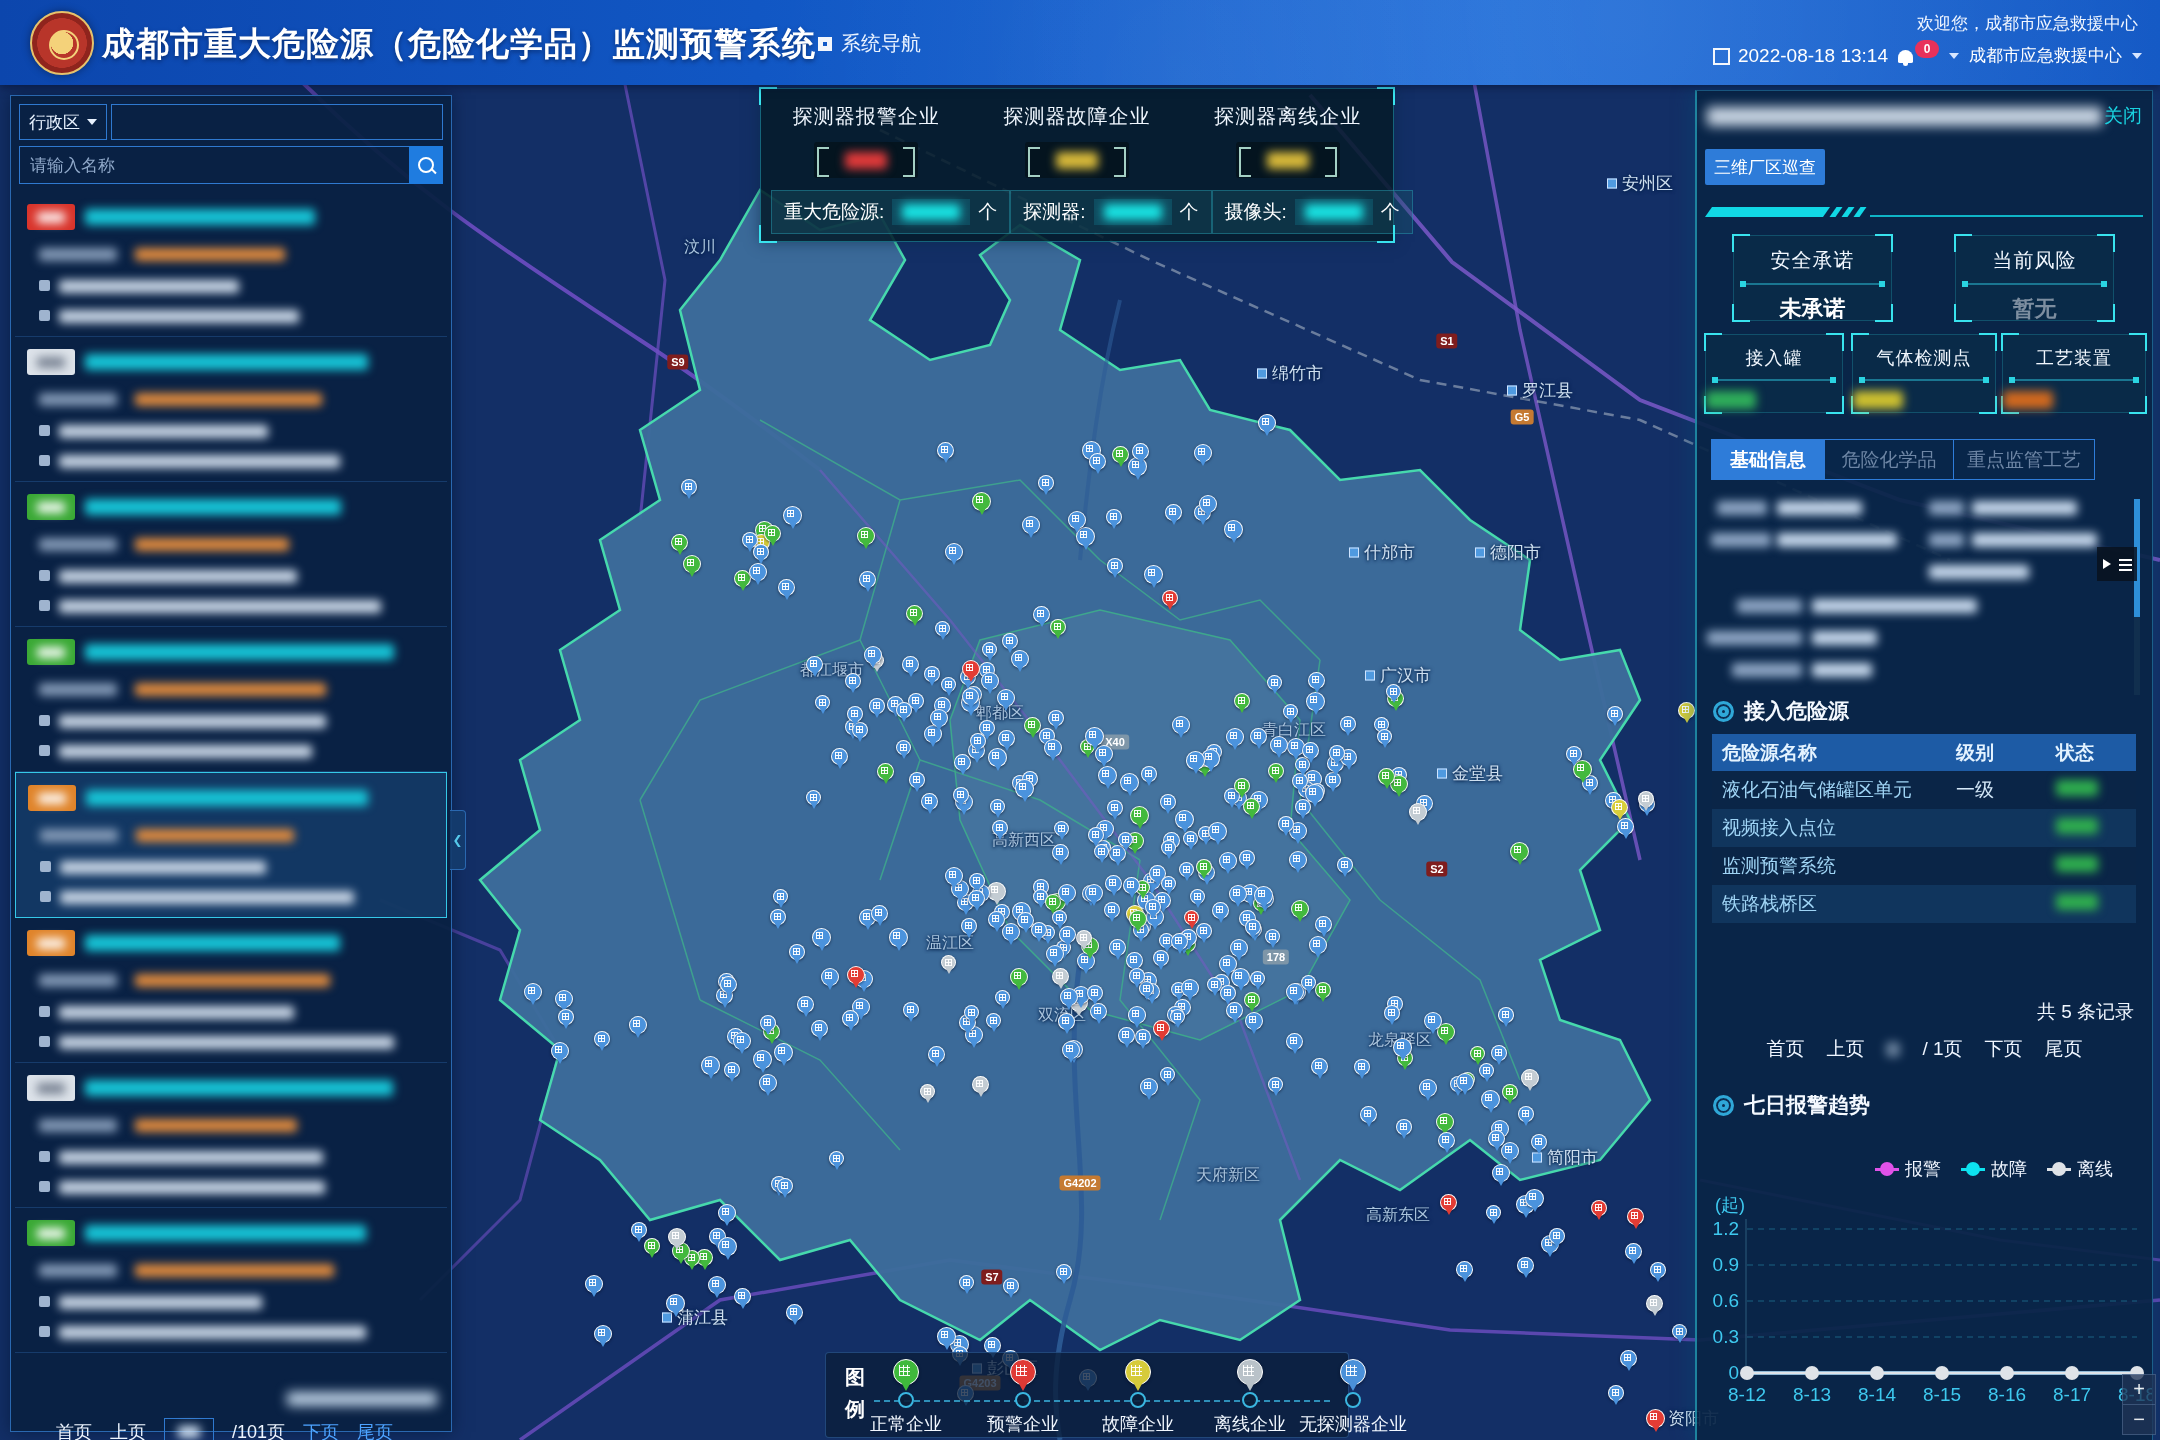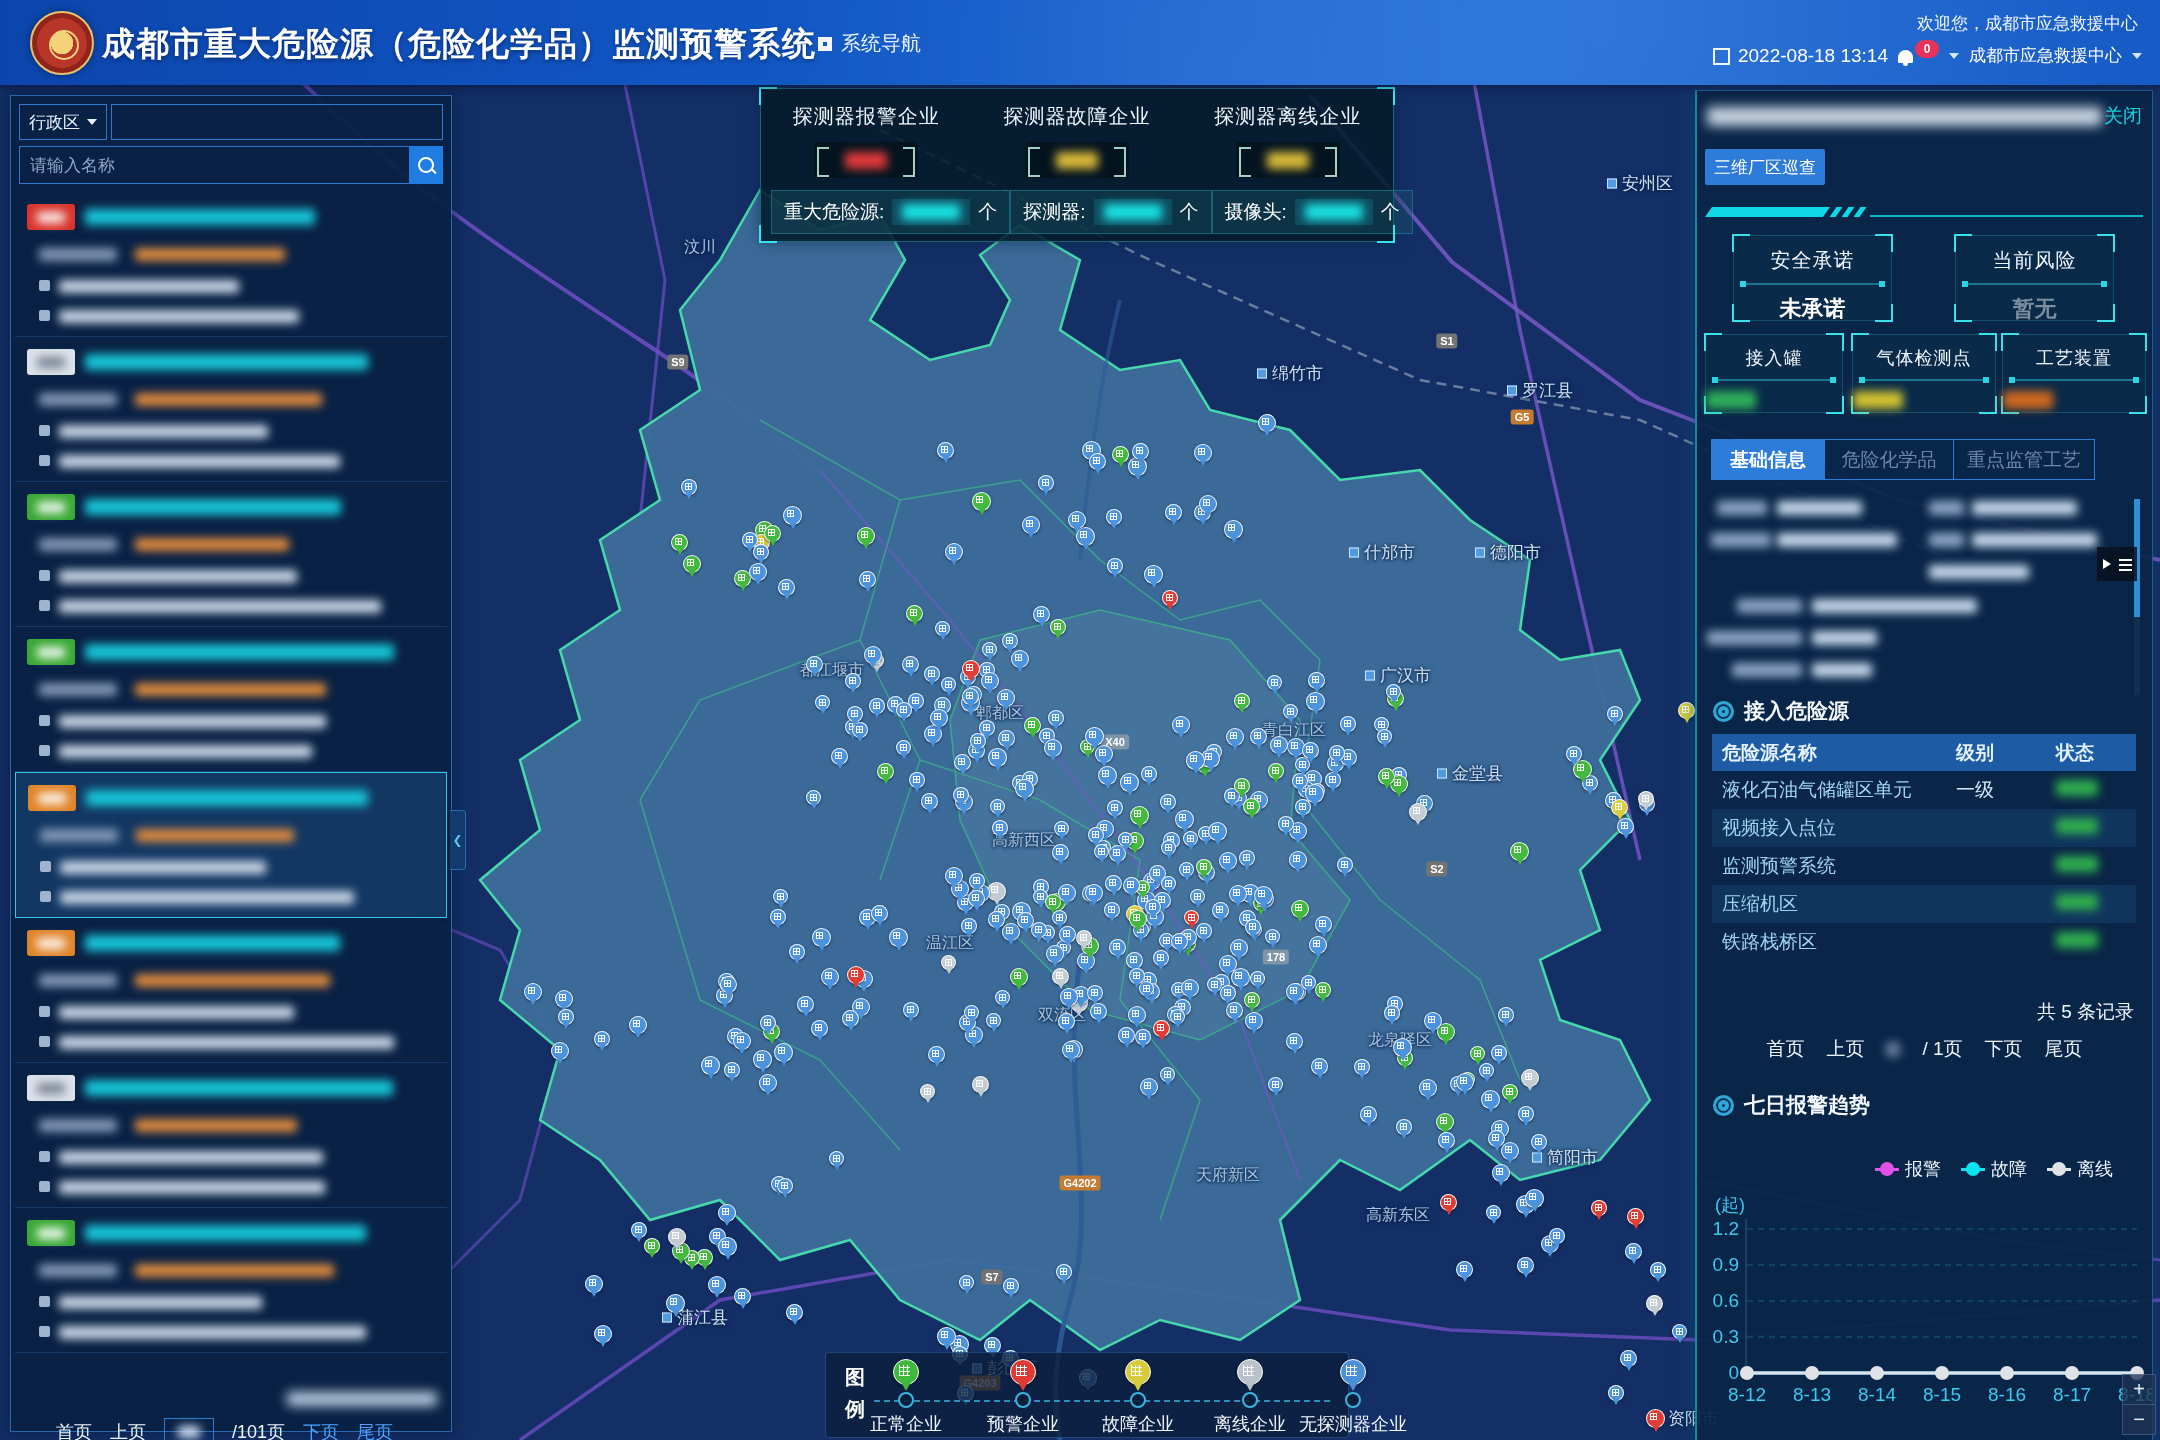--- a/index.html
+++ b/index.html
@@ -37,21 +37,21 @@
   .caret{width:0;height:0;border:5px solid transparent;border-top:6px solid #d7e6ff;margin-top:5px;}
   
   #map{position:absolute;inset:85px 0 0 0;background:#132f66;}
   #mapsvg{position:absolute;left:0;top:0;}
   .mlabel{position:absolute;transform:translate(-50%,-50%);font-size:17px;color:#cfe0f0;white-space:nowrap;
     text-shadow:0 1px 3px #06234d,0 0 4px #06234d;z-index:2;display:flex;align-items:center;gap:5px;}
   .mlabel.dist{color:#aac4dd;font-size:16px;}
   .mlabel .cdot{width:8px;height:8px;background:#4f9ae0;border:1px solid #cfe4ff;display:inline-block;}
   .rbadge{position:absolute;transform:translate(-50%,-50%);font-size:11px;font-weight:bold;color:#fff;
     padding:2px 4px;border-radius:3px;z-index:2;line-height:1;}
-  .rbadge.s{background:#737373;}
+  .rbadge.s{background:#7f1d1d;}
   .rbadge.g{background:#c57a32;}
   .rbadge.x{background:#7e96a8;}
   .pin{position:absolute;width:15px;height:15px;border-radius:50%;background:currentColor;
     border:1px solid rgba(255,255,255,.95);box-shadow:0 1px 3px rgba(0,10,30,.55);z-index:3;}
   .pin::before{content:"";position:absolute;left:3px;top:3px;width:7px;height:7px;
     background:repeating-linear-gradient(0deg,rgba(255,255,255,.95) 0 1px,transparent 1px 3px),
                repeating-linear-gradient(90deg,rgba(255,255,255,.95) 0 1px,transparent 1px 3px);}
   .pin::after{content:"";position:absolute;left:50%;top:100%;margin-left:-4px;margin-top:-2px;
     border:4px solid transparent;border-top:7px solid currentColor;}
   .map-zoom{position:absolute;left:2122px;top:1374px;width:34px;z-index:8;opacity:.9;}
@@ -1009,25 +1009,20 @@
             <td>视频接入点位</td>
             <td class="lvl"></td>
             <td><i class="st-chip rd"></i></td>
           </tr>
           <tr>
             <td>监测预警系统</td>
             <td class="lvl"></td>
             <td><i class="st-chip rd"></i></td>
           </tr>
           <tr>
-            <td>压缩机区</td>
-            <td class="lvl"></td>
-            <td><i class="st-chip rd"></i></td>
-          </tr>
-          <tr>
             <td>铁路栈桥区</td>
             <td class="lvl"></td>
             <td><i class="st-chip rd"></i></td>
           </tr>
         </tbody>
     </table>
 
     <div class="rp-records">共 5 条记录</div>
     <div class="rp-pager">
       <span>首页</span>

